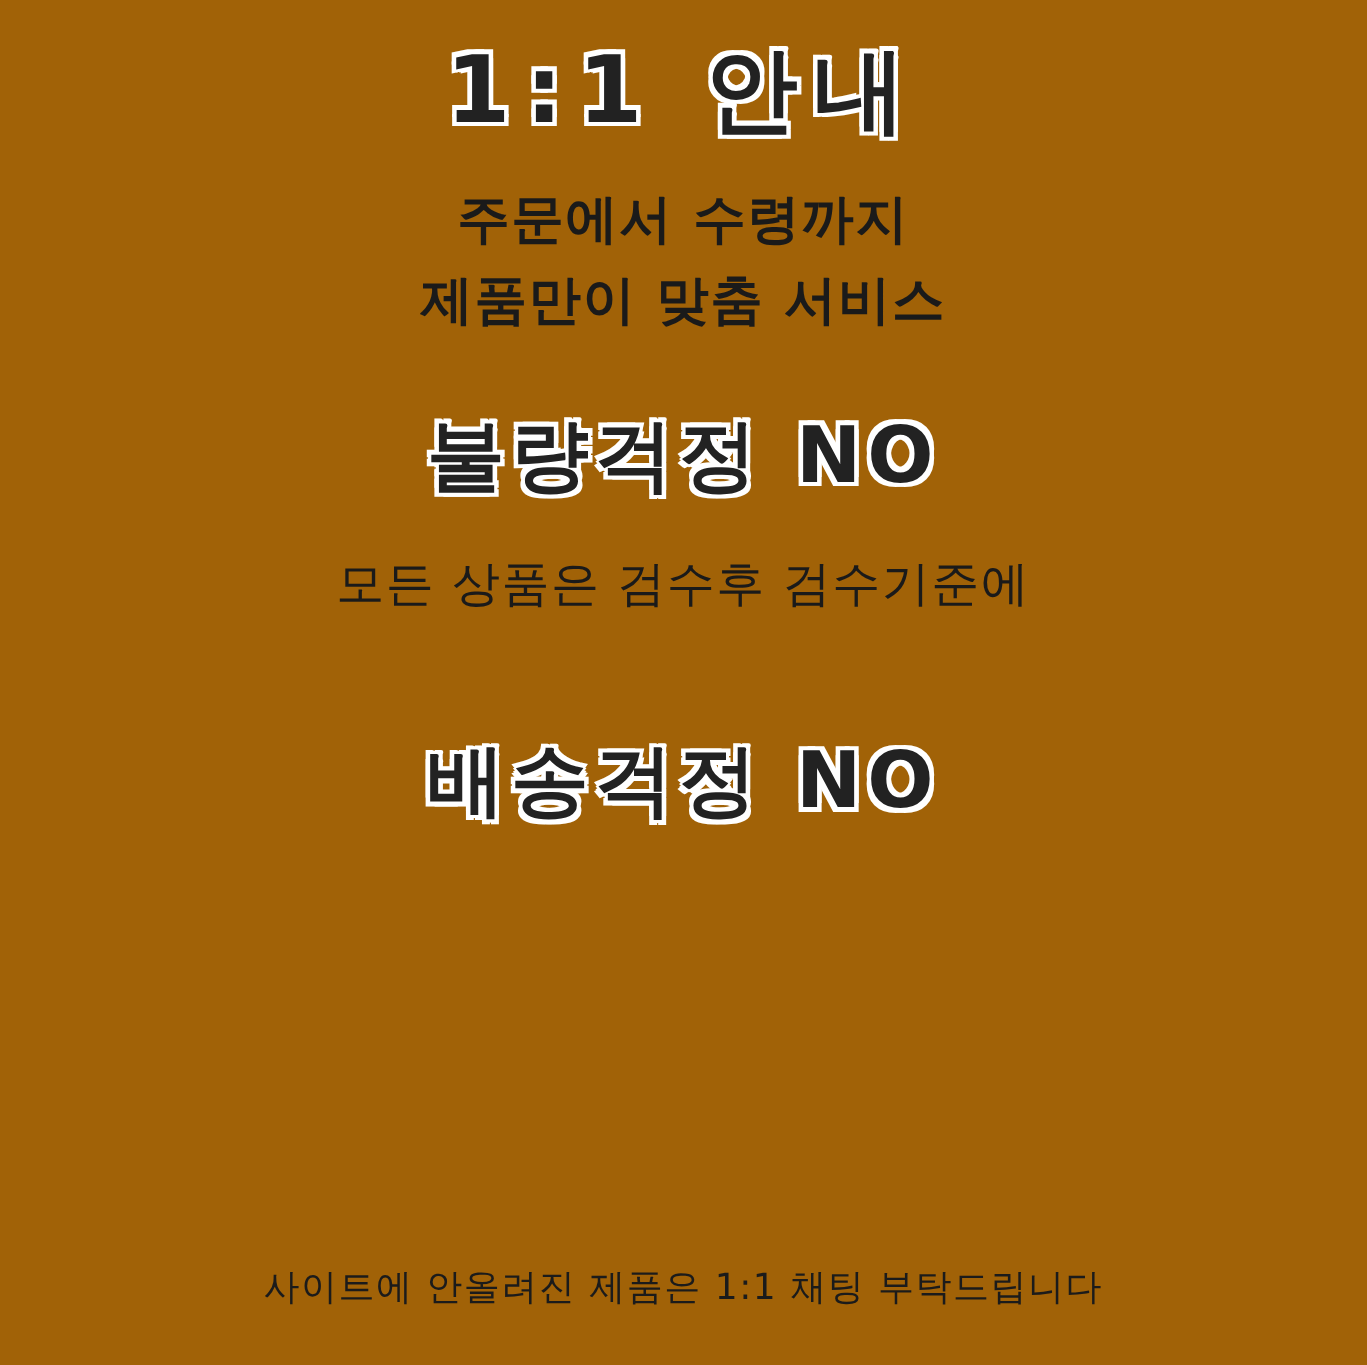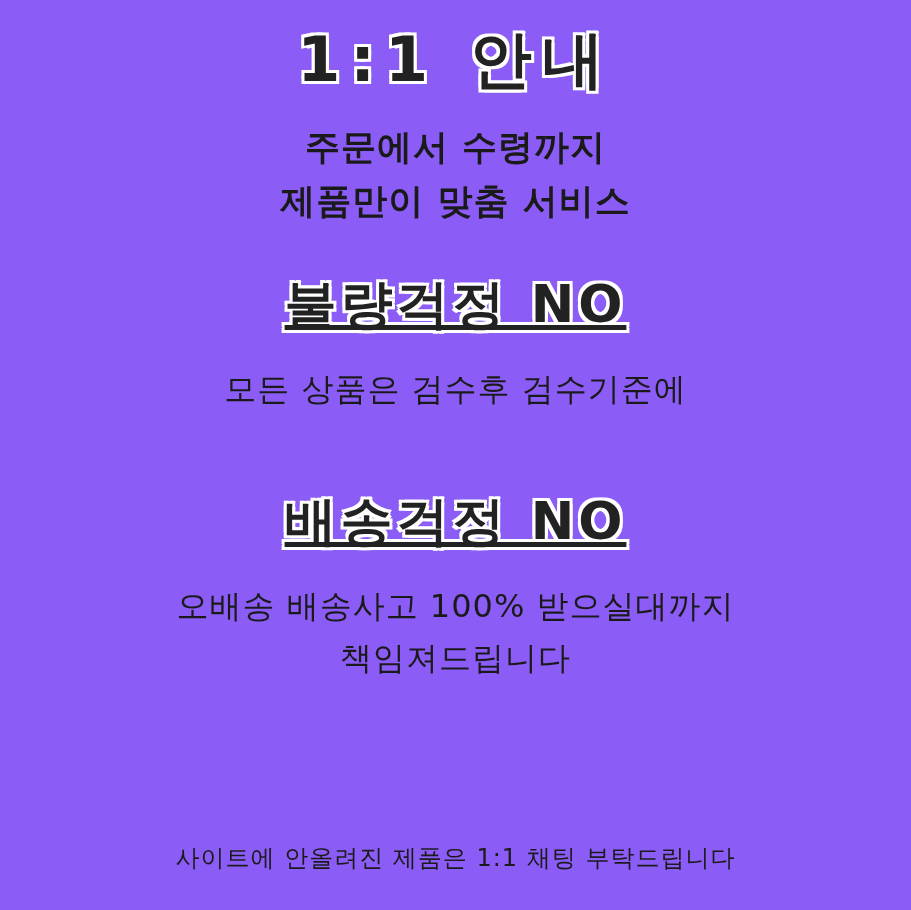--- a/index.html
+++ b/index.html
@@ -53,21 +53,20 @@
     font-size: 35px;
     line-height: 1.55;
     font-weight: 700;
     color: #1b1b1b;
     letter-spacing: 2px;
   }
   .section-head {
     font-size: 52px;
     line-height: 1.15;
     letter-spacing: 4px;
-    text-decoration: underline;
   }
   .section-head.first { margin-top: 46px; }
   .section-head.second { margin-top: 76px; }
 
   .body-block {
     margin-top: 30px;
     font-size: 32px;
     line-height: 1.6;
     font-weight: 500;
     color: #1b1b1b;
@@ -80,37 +79,33 @@
     line-height: 1.5;
     font-weight: 500;
     color: #1b1b1b;
     letter-spacing: 1px;
   }
   .nowrap { white-space: nowrap; }
 </style>
 </head>
 <body style="background: rgb(249, 200, 226);">
 
-<div class="poster" style="background: #8b5cf6; text-align: center;">
+<div class="poster" style="background: #a16207; text-align: center;">
 
   <div class="line headline title-main">1:1 안내</div>
 
   <div class="sub-block">
     <div class="line nowrap">주문에서 수령까지</div>
     <div class="line nowrap">제품만이 맞춤 서비스</div>
   </div>
 
   <div class="line headline section-head first">불량걱정 NO</div>
 
   <div class="body-block">
     <div class="line nowrap">모든 상품은 검수후 검수기준에</div>
   </div>
 
   <div class="line headline section-head second">배송걱정 NO</div>
 
-  <div class="body-block">
-    <div class="line nowrap">오배송 배송사고 100% 받으실대까지</div>
-    <div class="line nowrap">책임져드립니다</div>
-  </div>
 
   <div class="line footer-note nowrap">사이트에 안올려진 제품은  1:1 채팅 부탁드립니다</div>
 
 </div>
 
 </body></html>

